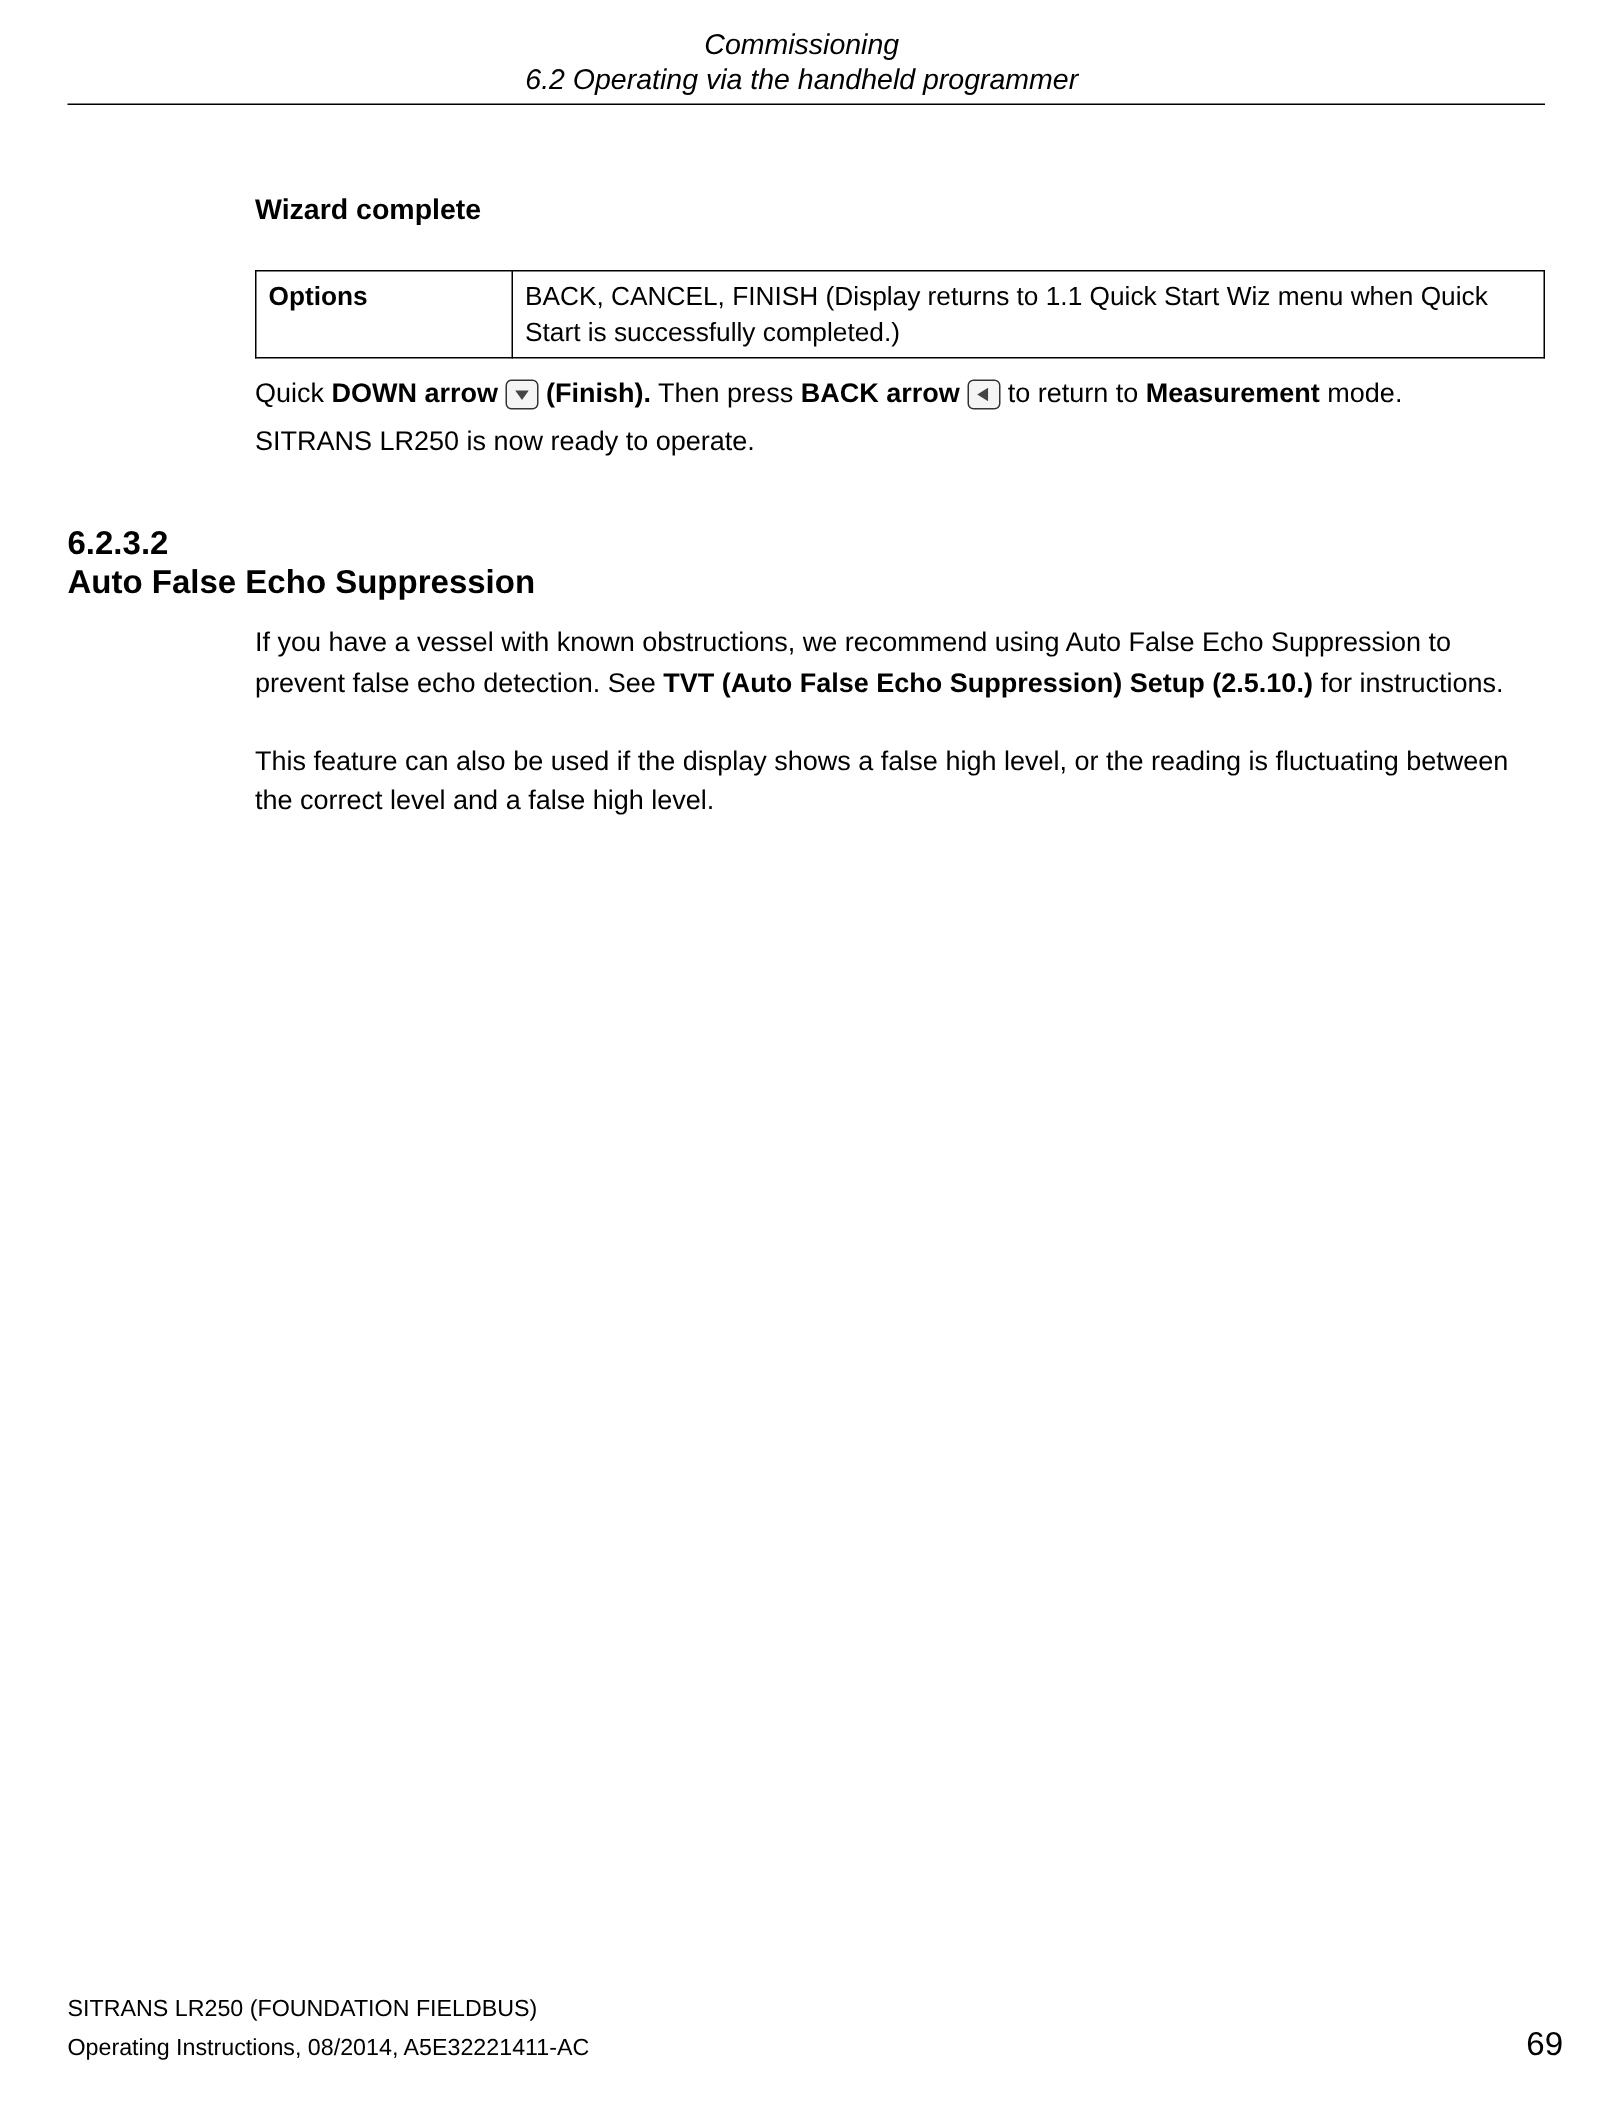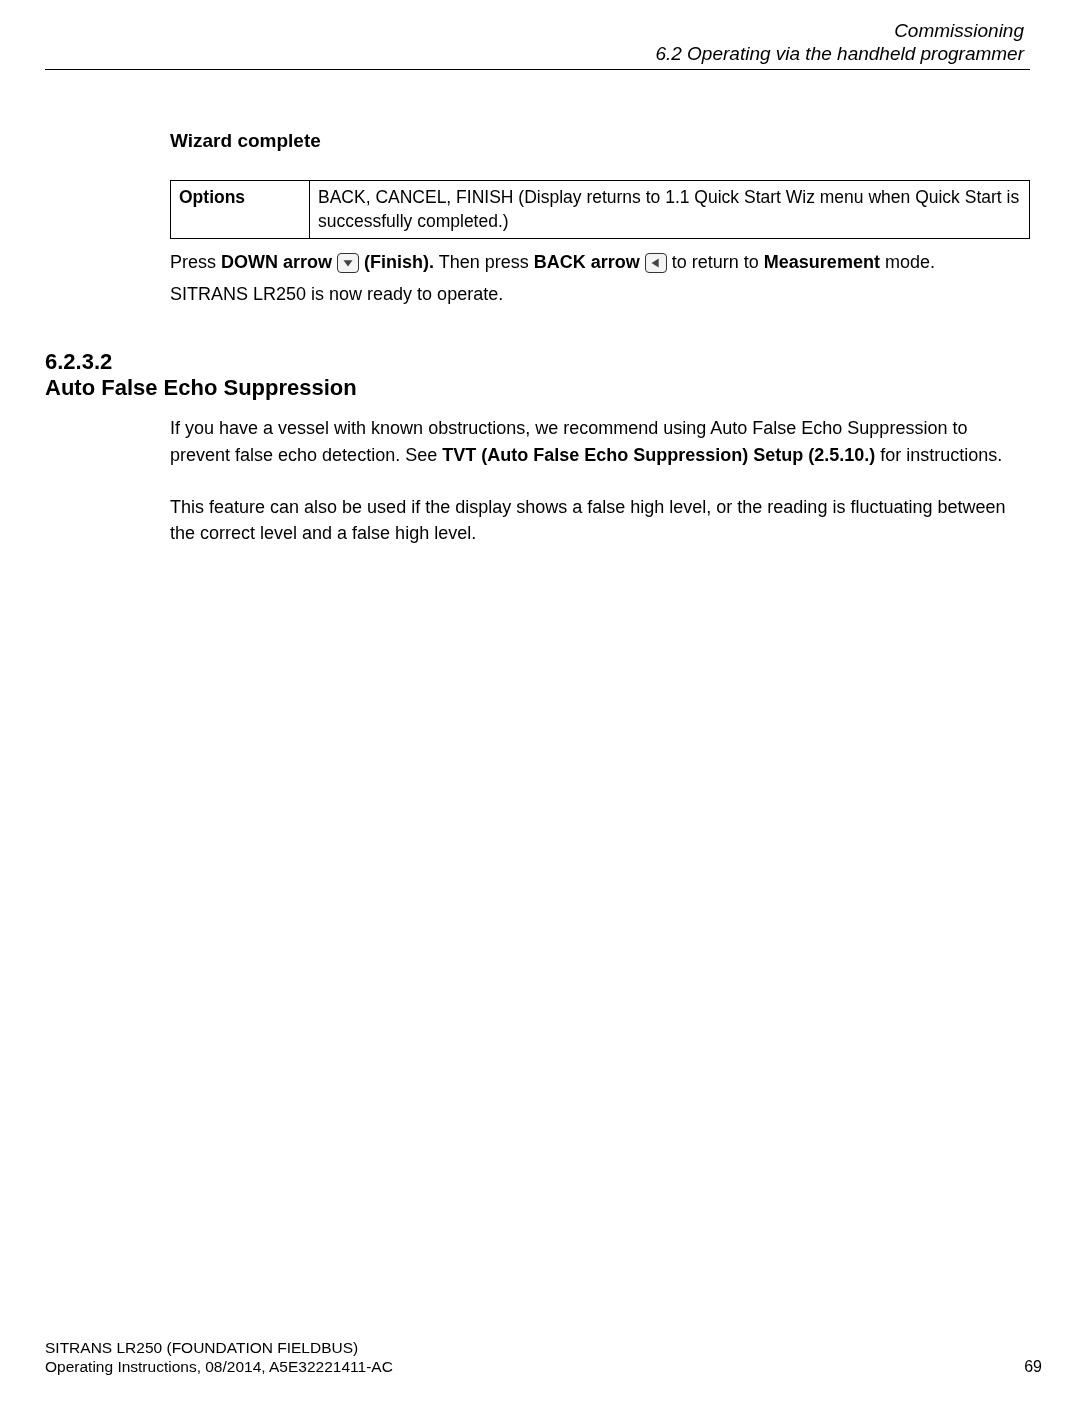--- a/index.html
+++ b/index.html
@@ -10,21 +10,21 @@
     body {
       width: 1075px;
       height: 1404px;
       background: #fff;
       font-family: Arial, Helvetica, sans-serif;
       color: #000;
       position: relative;
       padding: 20px 45px 0 45px;
     }
     .header-block {
-      text-align: right;
+      text-align: center;
       font-style: italic;
       font-size: 19px;
       padding-right: 6px;
       margin-bottom: 2px;
     }
     .header-title {
       font-weight: normal;
       margin-bottom: 1px;
     }
     .header-sub {
@@ -51,21 +51,21 @@
       font-size: 17.5px;
       margin-bottom: 10px;
     }
     table.options td {
       border: 1px solid #000;
       padding: 5px 8px 5px 8px;
       vertical-align: top;
       line-height: 1.35;
     }
     table.options td.label {
-      width: 139px;
+      width: 171px;
       font-weight: bold;
     }
     .para {
       font-size: 18px;
       line-height: 1.45;
       margin-bottom: 6px;
     }
     .bold {
       font-weight: bold;
     }
@@ -114,21 +114,21 @@
       font-size: 15.5px;
       line-height: 1.3;
     }
     .footer-line2 {
       font-size: 15.5px;
       display: flex;
       justify-content: space-between;
       align-items: baseline;
     }
     .page-num {
-      font-size: 16px;
+      font-size: 22px;
       margin-left: 21px;
     }
   </style>
 </head>
 <body>
 
 <div class="header-block">
   <div class="header-title">Commissioning</div>
   <div class="header-sub">6.2 Operating via the handheld programmer</div>
 </div>
@@ -141,21 +141,21 @@
   <table class="options">
     <tbody>
         <tr>
       <td class="label">Options</td>
       <td>BACK, CANCEL, FINISH (Display returns to 1.1 Quick Start Wiz menu when Quick Start is successfully completed.)</td>
     </tr>
   </tbody>
     </table>
 
   <p class="para">
-    <span>Press </span><span class="bold">DOWN arrow </span><span class="key"><svg viewBox="0 0 22 20">
+    <span>Quick </span><span class="bold">DOWN arrow </span><span class="key"><svg viewBox="0 0 22 20">
           <polygon points="11,14 6,7 16,7" fill="#444"></polygon>
         </svg></span><span class="bold"> (Finish).</span><span> Then press </span><span class="bold">BACK arrow </span><span class="key"><svg viewBox="0 0 22 20">
           <polygon points="6,10 14,5 14,15" fill="#444"></polygon>
         </svg></span><span> to return to </span><span class="bold">Measurement</span><span> mode.</span>
   </p>
   <p class="para">SITRANS LR250 is now ready to operate.</p>
 
   <div class="section-row">
     <div class="section-num">6.2.3.2</div>
     <div class="section-title">Auto False Echo Suppression</div>

